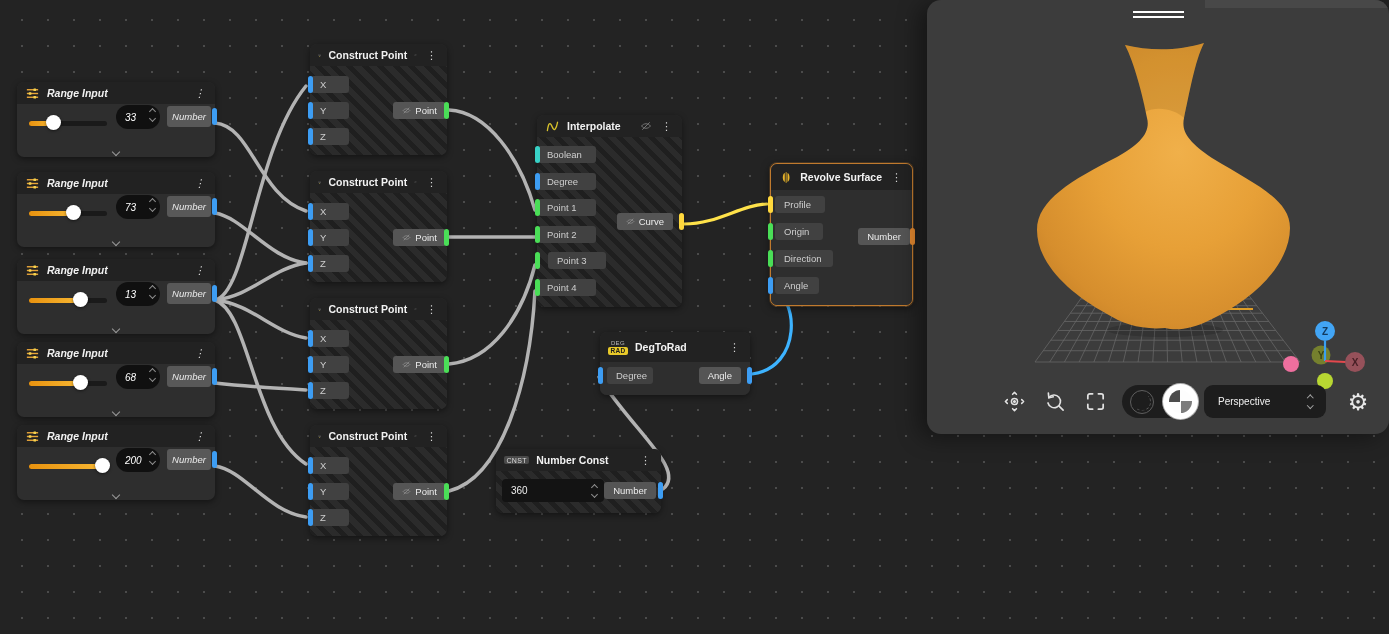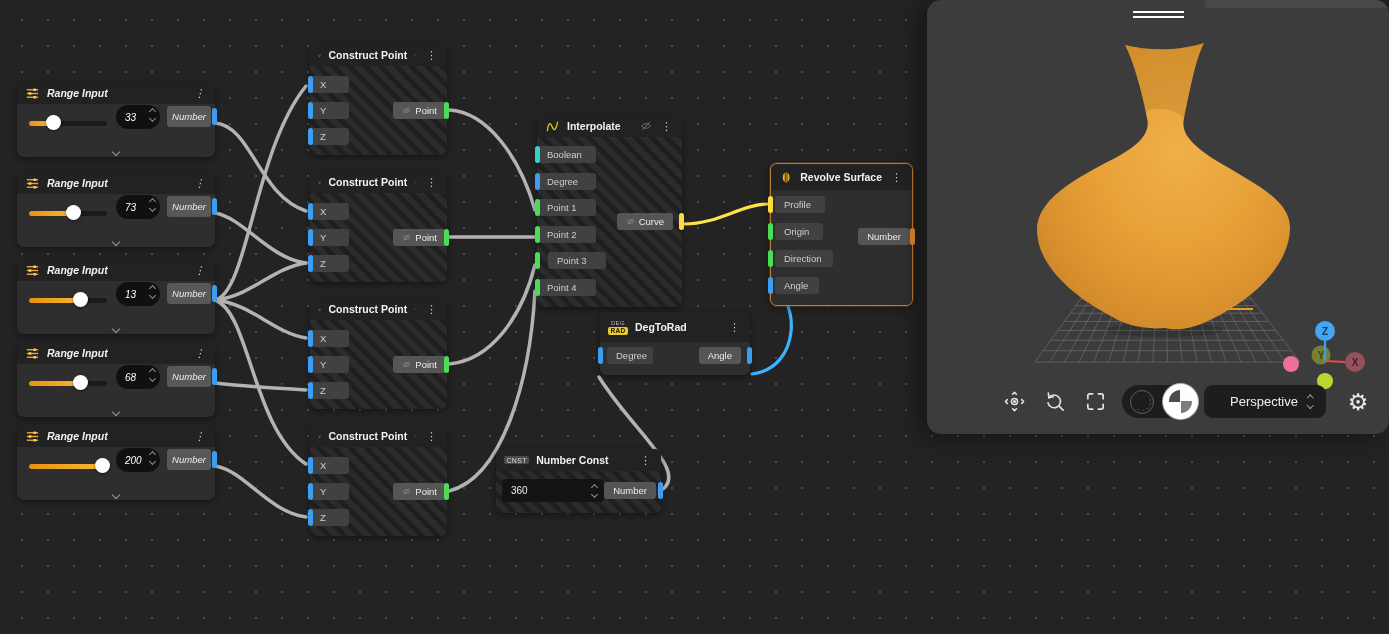--- a/index.html
+++ b/index.html
@@ -83,21 +83,21 @@
   .sphere-wire{position:relative;width:24px;height:24px;margin-left:8px;border-radius:50%;
     border:1.4px solid #5e5e5e;overflow:hidden;}
   .sphere-wire:after{content:'';position:absolute;inset:2px;border-radius:50%;border:1.2px dashed #585858;
     clip-path:polygon(50% 50%,100% 10%,100% 100%,10% 100%);}
   .sphere-shaded{position:absolute;right:0px;top:-1px;width:35px;height:35px;background:#fff;border-radius:50%;
     display:flex;align-items:center;justify-content:center;box-shadow:0 0 0 1px rgba(255,255,255,.6);}
   .sphere-quad{width:23px;height:23px;border-radius:50%;
     background:conic-gradient(#fdfdfd 0 25%,#7c7c7c 25% 50%,#fdfdfd 50% 75%,#4c4c4c 75%);}
   .dd{position:absolute;left:277px;top:0;width:122px;height:33px;background:#1d1d1d;border-radius:9px;
     display:flex;align-items:center;padding:0 14px;cursor:pointer;}
-  .dd .lbl{flex:1;font-size:13px;color:#f0f0f0;margin-left:12px;}
+  .dd .lbl{flex:1;font-size:10px;color:#f0f0f0;}
   .dd-chev{display:flex;flex-direction:column;gap:2px;}
   .dd-chev .chev{width:4.5px;height:4.5px;border-color:#a5a5a5;}
   .gear{position:absolute;left:415px;top:1px;width:32px;height:32px;display:flex;align-items:center;
     justify-content:center;font-size:23px;color:#e8e8e8;cursor:pointer;}
 </style>
 </head>
 <body>
 
 <div class="stage">
 
@@ -519,21 +519,21 @@
       <div class="chip" style="left:4px;top:33px;width:48px">Origin</div>
       <span class="sock s-green" style="left:-3px;top:60px"></span>
       <div class="chip" style="left:4px;top:60px;width:58px">Direction</div>
       <span class="sock s-blue" style="left:-3px;top:87px"></span>
       <div class="chip" style="left:4px;top:87px;width:44px">Angle</div>
       <div class="chip out" style="right:2px;top:38px">Number</div>
       <span class="sock s-orange" style="right:-3px;top:38px"></span>
     </div>
   </div>
 
-  <div class="node dtr-node" style="left:600px;top:312px">
+  <div class="node dtr-node" style="left:600px;top:332px">
     <div class="node-head" style="height:30px">
       <span class="dtr-icon">
         <span class="top">DEG</span>
         <span class="badge yellow">RAD</span>
       </span>
       <span class="title">DegToRad</span>
       <span class="kebab">⋮</span>
     </div>
     <div class="node-body dtr-body">
       <span class="sock s-blue" style="left:-2px;top:5px"></span>

